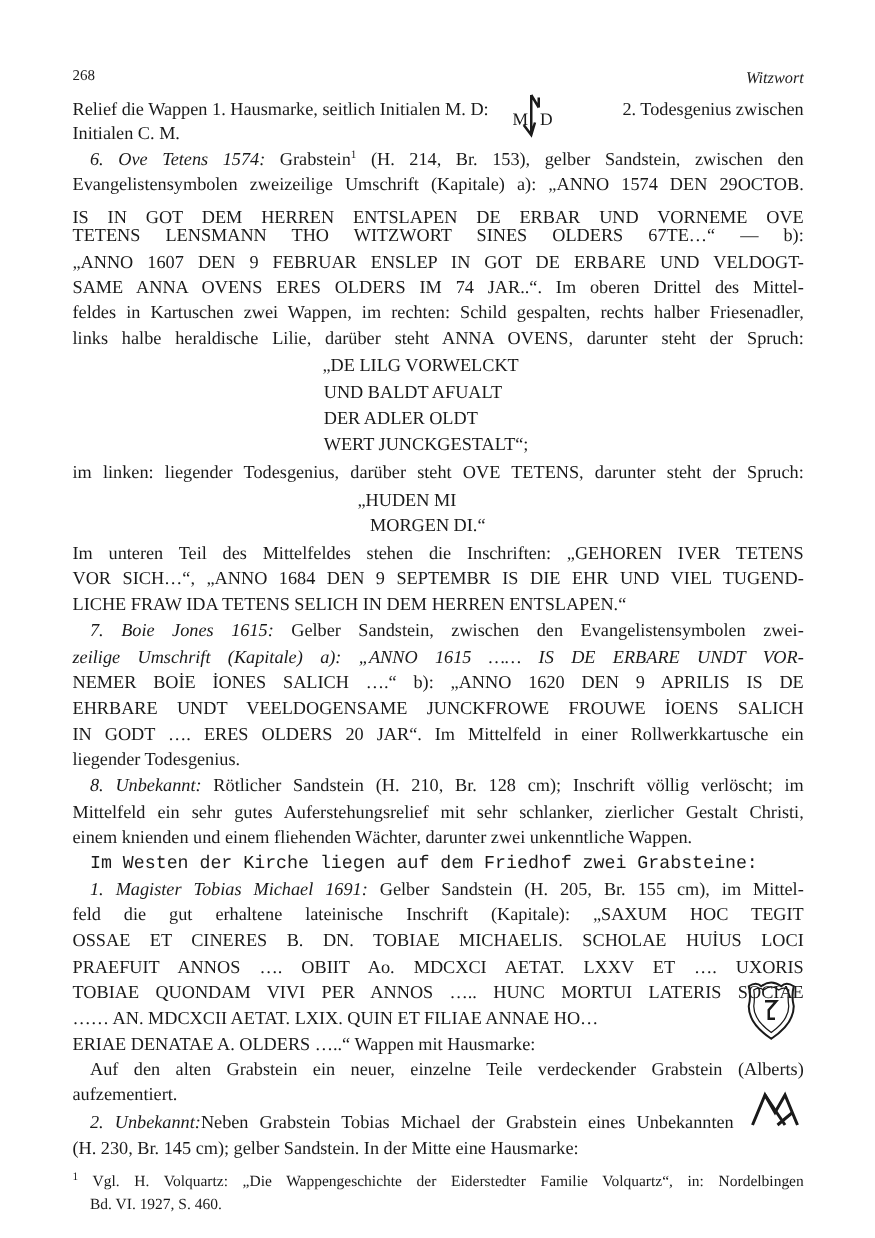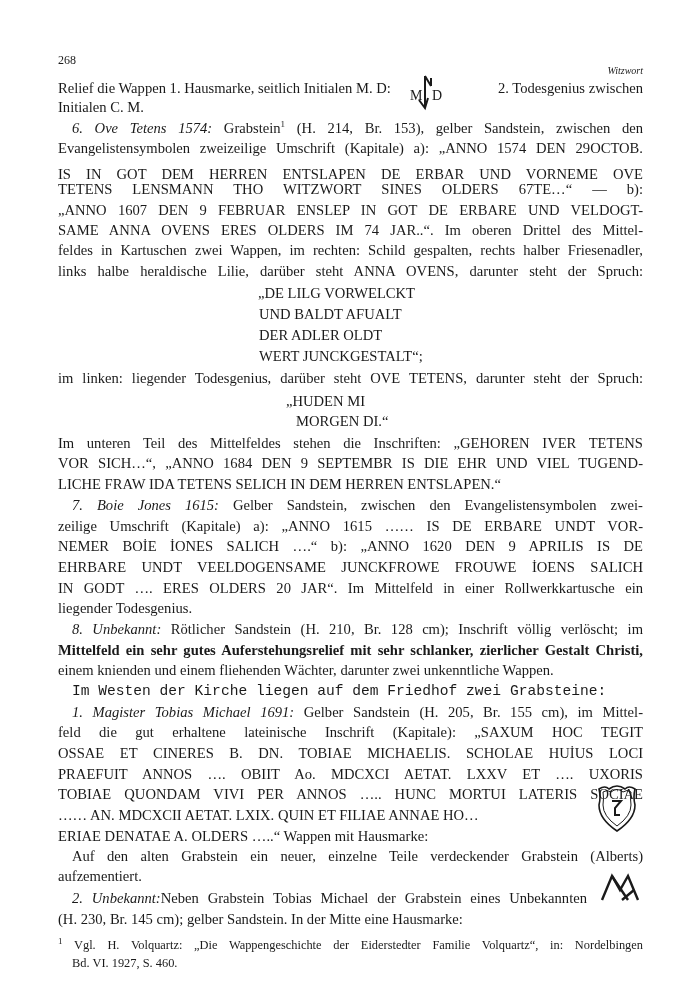--- a/index.html
+++ b/index.html
@@ -6,21 +6,21 @@
   body {
     width: 700px; height: 990px; overflow: hidden;
     background: #ffffff;
     font-family: "Liberation Serif", "DejaVu Serif", serif;
     color: #1a1a1a;
     position: relative;
   }
   .page { position: absolute; left: 58px; top: 0; width: 585px; }
   .header { position: absolute; top: 53px; left: 0; width: 585px; height: 20px; }
   .page-number { position: absolute; left: 0; top: 0; font-size: 12px; }
-  .running-title { position: absolute; right: 0; top: 12px; font-size: 10px; font-style: italic; }
+  .running-title { position: absolute; right: 0; top: 1px; font-size: 13px; font-style: italic; }
   .line {
     position: absolute; left: 0; width: 585px;
     font-size: 14.6px; line-height: 20px; white-space: nowrap;
     text-align: justify; text-align-last: justify;
   }
   .line.last { text-align-last: left; }
   .line.indent { padding-left: 14px; width: 571px; }
   .line.center { text-align: right; text-align-last: left; }
   .it { font-style: italic; }
   sup { font-size: 9px; line-height: 0; }
@@ -83,30 +83,30 @@
     <div class="line center" style="top:411px; left:238px; width:200px;">MORGEN DI.“</div>
   </div>
 
   <div class="line" style="top:433px;"><span>Im unteren Teil des Mittelfeldes stehen die Inschriften: „GEHOREN IVER TETENS</span></div>
   <div class="line" style="top:453px;"><span>VOR SICH…“, „ANNO 1684 DEN 9 SEPTEMBR IS DIE EHR UND VIEL TUGEND-</span></div>
   <div class="line last" style="top:474px;"><span>LICHE FRAW IDA TETENS SELICH IN DEM HERREN ENTSLAPEN.“</span></div>
 
   <div class="line indent" style="top:495px;">
     <span class="it">7. Boie Jones 1615:</span><span> Gelber Sandstein, zwischen den Evangelistensymbolen zwei-</span>
   </div>
-  <div class="line" style="top:516px;"><span>zeilige Umschrift (Kapitale) a): „ANNO 1615 …… IS DE ERBARE UNDT VOR-</span></div>
+  <div class="line" style="top:516px;font-style:italic;"><span>zeilige Umschrift (Kapitale) a): „ANNO 1615 …… IS DE ERBARE UNDT VOR-</span></div>
   <div class="line" style="top:536px;"><span>NEMER BOİE İONES SALICH ….“ b): „ANNO 1620 DEN 9 APRILIS IS DE</span></div>
   <div class="line" style="top:557px;"><span>EHRBARE UNDT VEELDOGENSAME JUNCKFROWE FROUWE İOENS SALICH</span></div>
   <div class="line" style="top:578px;"><span>IN GODT …. ERES OLDERS 20 JAR“. Im Mittelfeld in einer Rollwerkkartusche ein</span></div>
   <div class="line last" style="top:598px;"><span>liegender Todesgenius.</span></div>
 
   <div class="line indent" style="top:619px;">
     <span class="it">8. Unbekannt:</span><span> Rötlicher Sandstein (H. 210, Br. 128 cm); Inschrift völlig verlöscht; im</span>
   </div>
-  <div class="line" style="top:640px;font-weight:bold;"><span>Mittelfeld ein sehr gutes Auferstehungsrelief mit sehr schlanker, zierlicher Gestalt Christi,</span></div>
+  <div class="line" style="top:640px;"><span>Mittelfeld ein sehr gutes Auferstehungsrelief mit sehr schlanker, zierlicher Gestalt Christi,</span></div>
   <div class="line last" style="top:660px;"><span>einem knienden und einem fliehenden Wächter, darunter zwei unkenntliche Wappen.</span></div>
 
   <div class="line indent last" style="top:681px;font-family:Liberation Mono, monospace;"><span>Im Westen der Kirche liegen auf dem Friedhof zwei Grabsteine:</span></div>
 
   <div class="line indent" style="top:702px;">
     <span class="it">1. Magister Tobias Michael 1691:</span><span> Gelber Sandstein (H. 205, Br. 155 cm), im Mittel-</span>
   </div>
   <div class="line" style="top:722px;"><span>feld die gut erhaltene lateinische Inschrift (Kapitale): „SAXUM HOC TEGIT</span></div>
   <div class="line" style="top:743px;"><span>OSSAE ET CINERES B. DN. TOBIAE MICHAELIS. SCHOLAE HUİUS LOCI</span></div>
   <div class="line" style="top:764px;"><span>PRAEFUIT ANNOS …. OBIIT Ao. MDCXCI AETAT. LXXV ET …. UXORIS</span></div>

